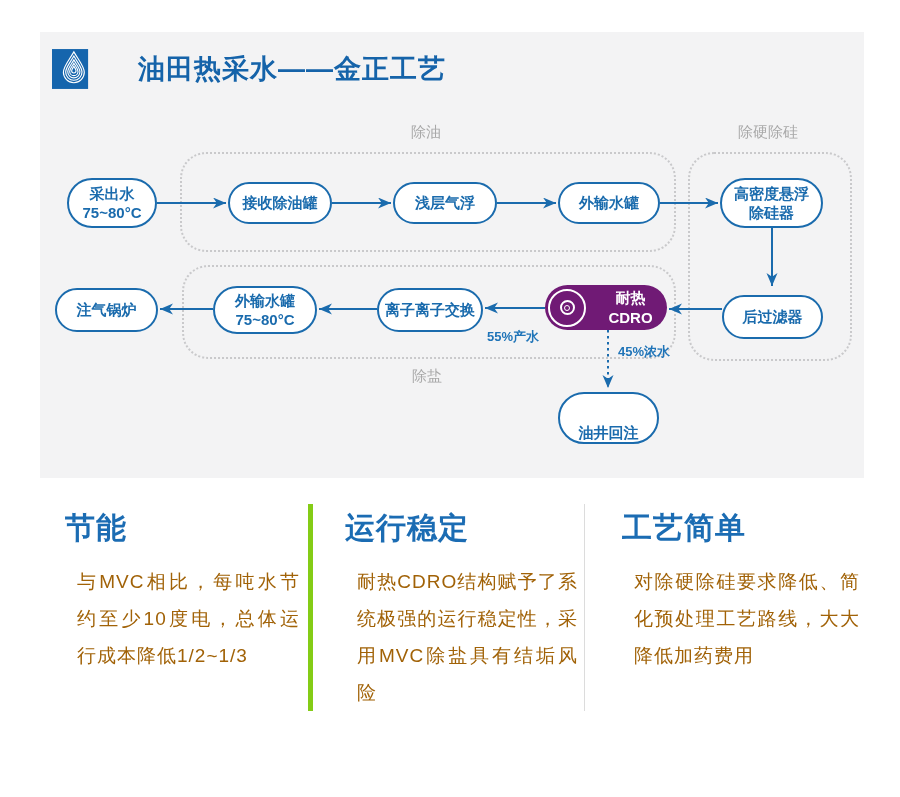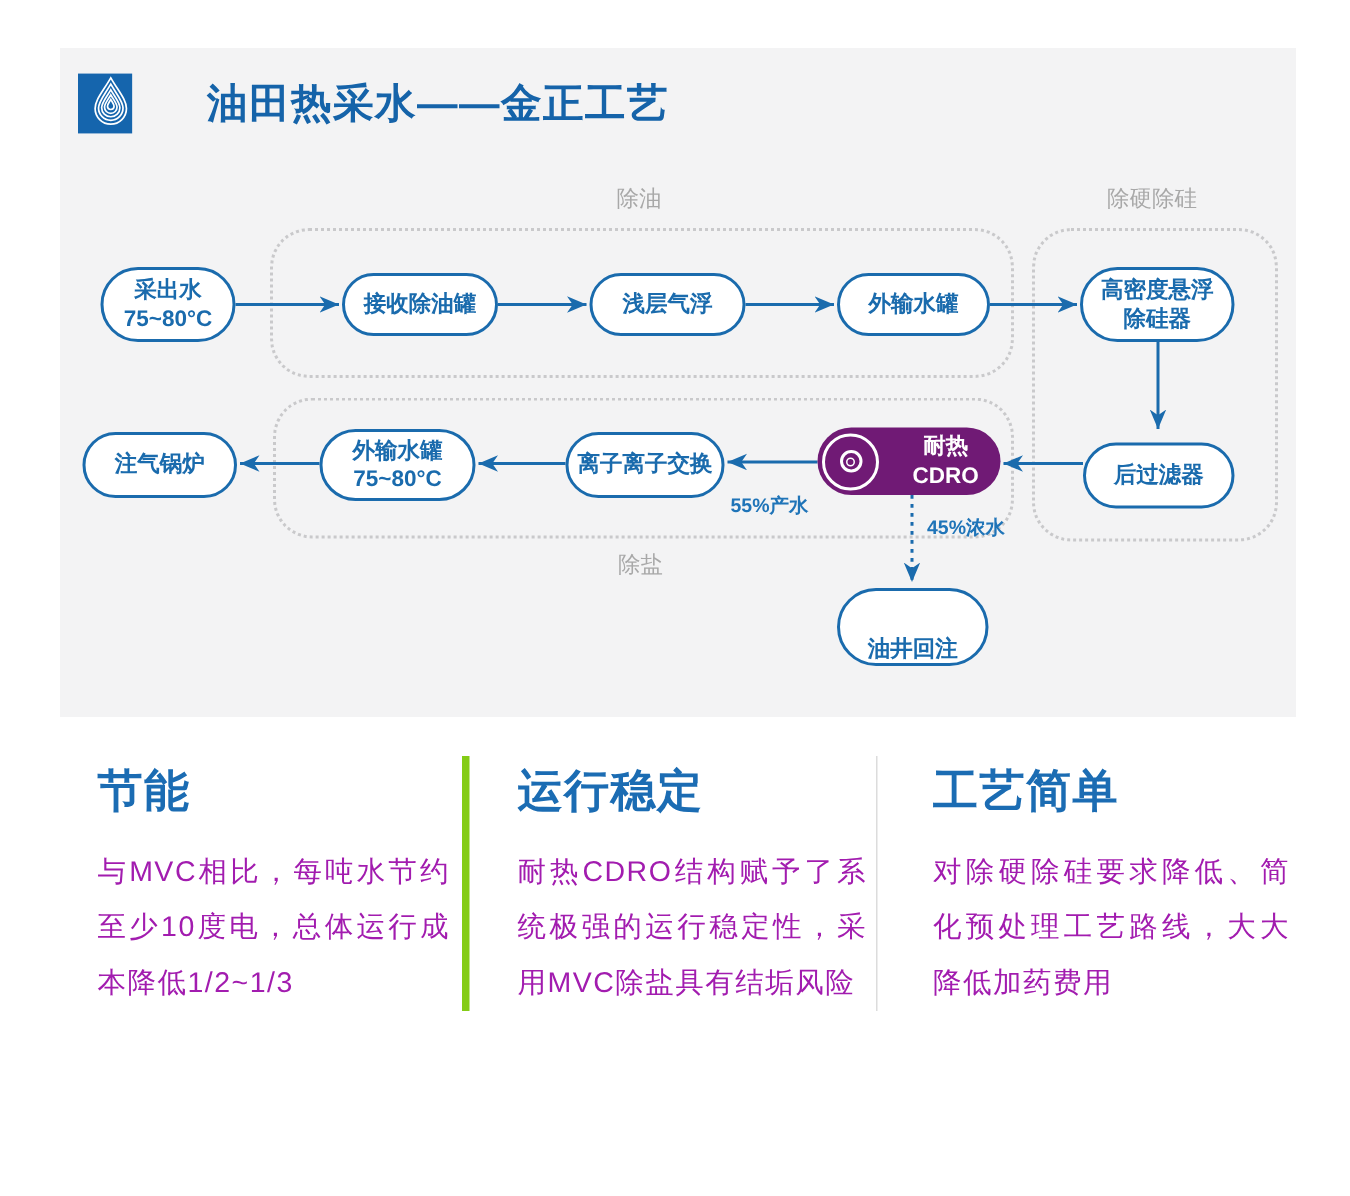--- a/index.html
+++ b/index.html
@@ -53,21 +53,21 @@
   .cdro-text{margin-left:8px;font-size:15px;font-weight:bold;}
 
   .flowlabel{position:absolute;color:#1f74b8;font-size:13px;font-weight:bold;}
   #fl-product{left:447px;top:296px;}
   #fl-conc{left:578px;top:311px;}
 
   
   .features{position:absolute;left:65px;top:504px;width:795px;display:flex;align-items:stretch;}
   .feature{box-sizing:border-box;}
   .feature h2{margin:4px 0 0 0;font-size:30px;line-height:1.35;font-weight:bold;color:#1b6cb3;letter-spacing:1px;}
-  .feature p{margin:14px 0 0 0;font-size:19px;line-height:37px;color:#a21caf;letter-spacing:1px;
+  .feature p{margin:14px 0 0 12px;font-size:19px;line-height:37px;color:#a16207;letter-spacing:1px;
              text-align:justify;text-align-last:left;}
   .f-col1{width:243px;padding-right:8px;}
   .f-col2{width:276px;border-left:5px solid #84cc16;padding-left:32px;padding-right:6px;}
   .f-col3{width:276px;border-left:1px solid #dcdcdc;padding-left:37px;}
 </style>
 </head>
 <body>
 
 <div class="page">
 

